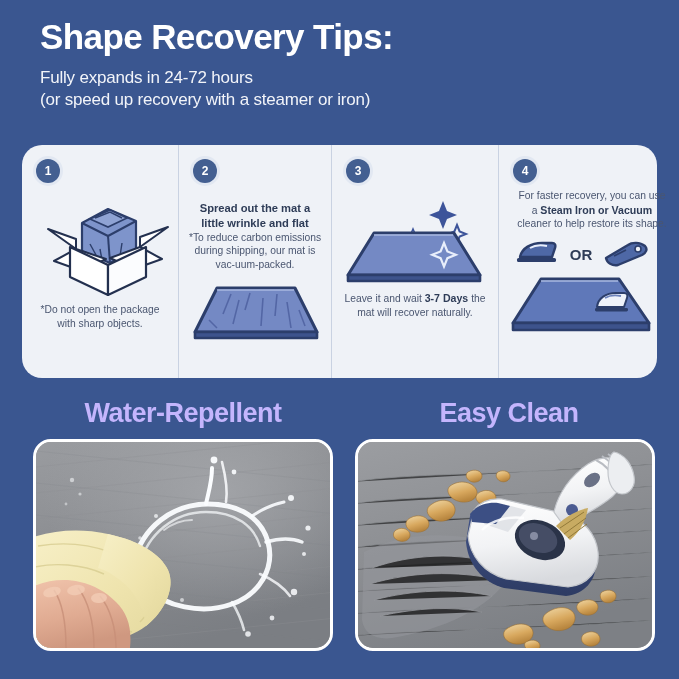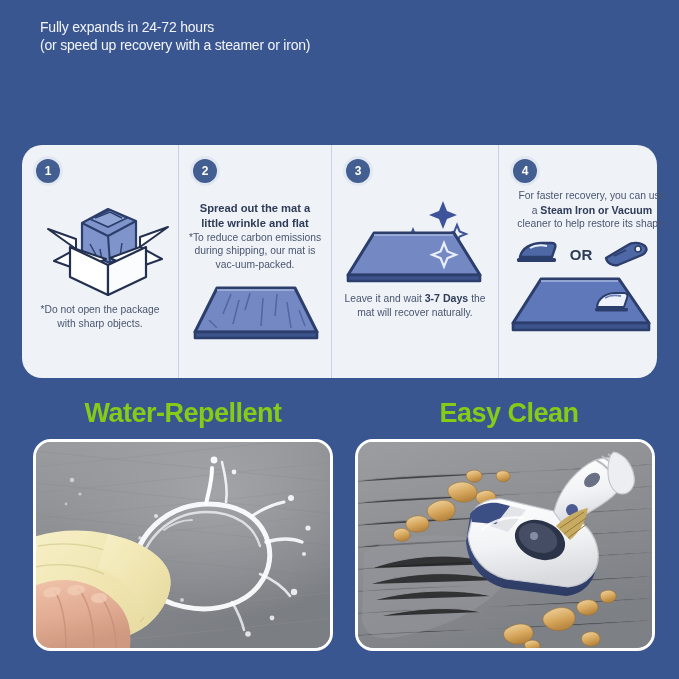--- a/index.html
+++ b/index.html
@@ -10,21 +10,21 @@
     overflow:hidden;
     position:relative;
   }
 
   
   .header{position:absolute;left:40px;top:18px;width:600px;}
   .title{
     color:#ffffff;font-size:35px;font-weight:bold;letter-spacing:-0.6px;
     line-height:1.1;margin:0 0 10px 0;
   }
-  .sub{color:#f2f4f9;font-size:14px;line-height:1.32;font-weight:400;letter-spacing:-0.2px;}
+  .sub{color:#f2f4f9;font-size:17px;line-height:1.32;font-weight:400;letter-spacing:-0.2px;}
 
   
   .steps-card{
     position:absolute;left:22px;top:145px;width:635px;height:233px;
     background:#eff2f7;border-radius:20px;display:flex;box-sizing:border-box;
     padding:0;
   }
   .step{
     flex:1;position:relative;box-sizing:border-box;
     padding:14px 8px 10px 8px;
@@ -40,35 +40,36 @@
   }
   .step-text{width:100%;text-align:center;color:#3c4a63;}
   .st-bold{font-weight:bold;font-size:11.2px;line-height:1.33;color:#2e3c57;}
   .st-note{font-size:10.3px;line-height:1.33;color:#4a5670;}
   .art{width:100%;display:flex;justify-content:center;align-items:flex-end;}
 
   
   .feat-row{position:absolute;left:0;top:398px;width:679px;}
   .feat{position:absolute;}
   .feat-title{
-    color:#84cc16;font-size:27px;font-weight:bold;letter-spacing:-0.5px;
+    color:#c4b5fd;font-size:27px;font-weight:bold;letter-spacing:-0.5px;
     text-align:center;margin:0 0 10px 0;
   }
   .photo{
     border-radius:18px;border:3px solid #ffffff;box-sizing:border-box;
     overflow:hidden;position:relative;background:#8d8f92;
   }
   .feat-left{left:33px;top:0;width:300px;}
   .feat-right{left:355px;top:0;width:308px;}
   .photo-box{width:300px;height:212px;}
 </style>
 </head>
 <body>
 
 <div class="header">
+  <div class="title">Shape Recovery Tips:</div>
   <div class="sub">
     <div>Fully expands in 24-72 hours</div>
     <div>(or speed up recovery with a steamer or iron)</div>
   </div>
 </div>
 
 <div class="steps-card">
 
   <div class="step">
     <div class="badge">1</div>

